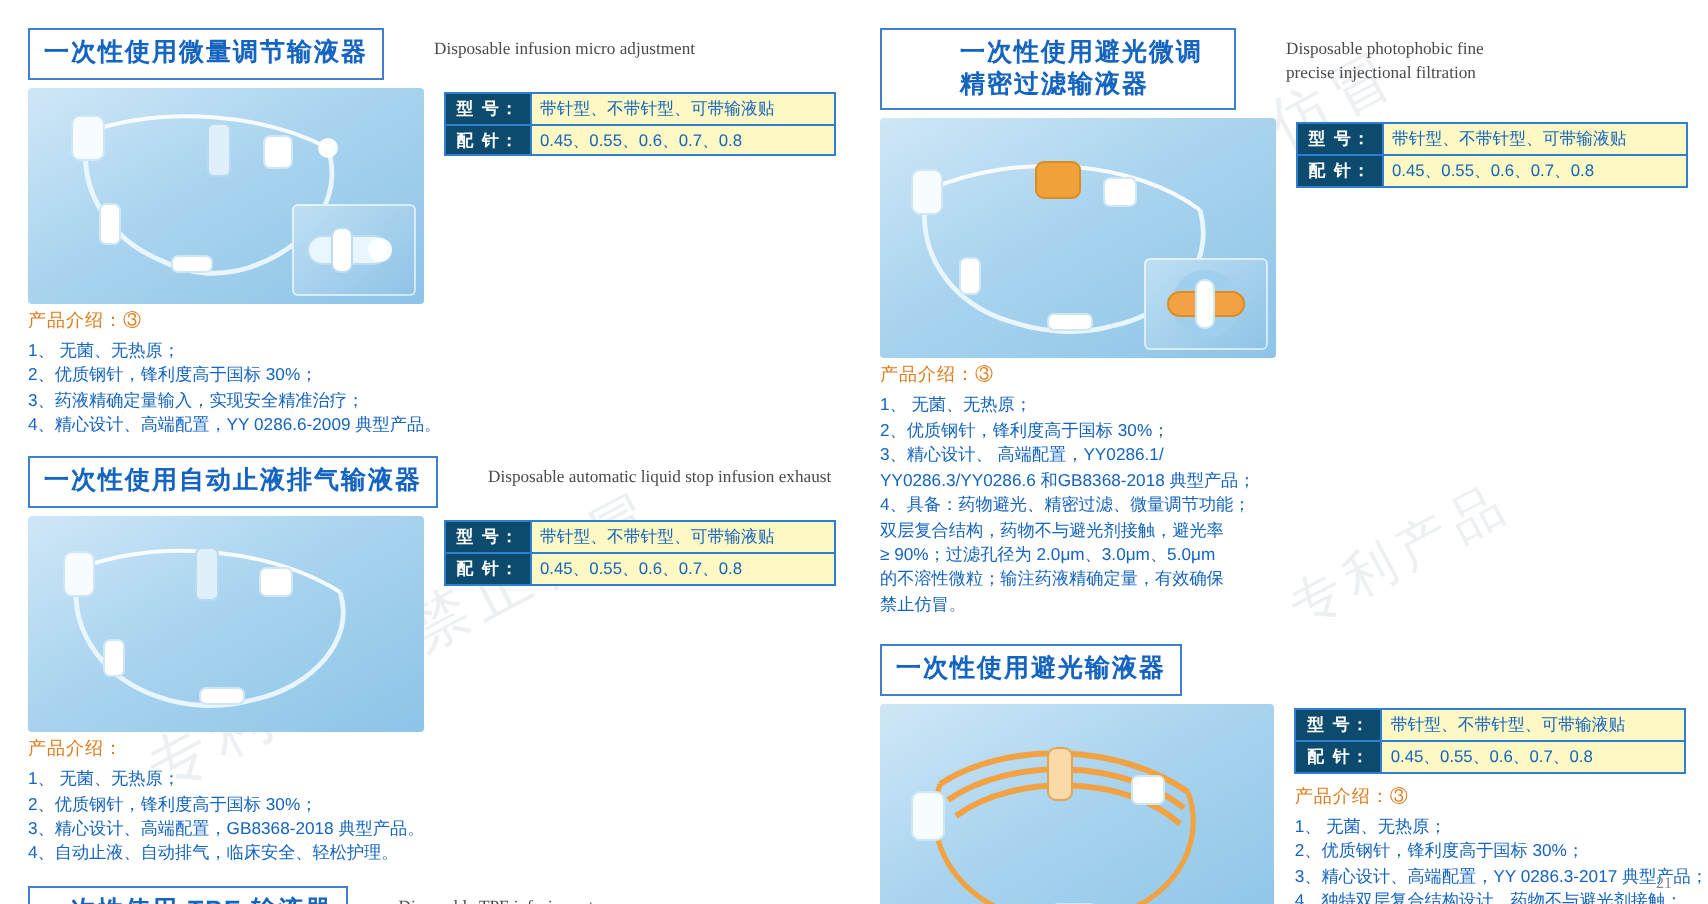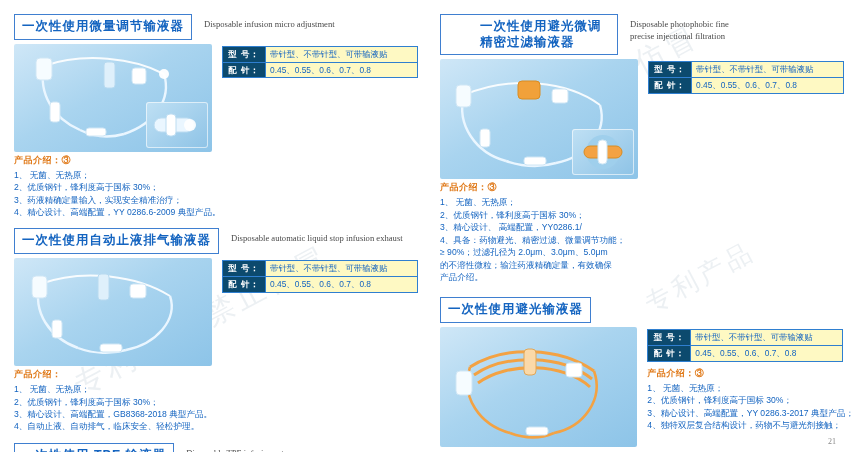--- a/index.html
+++ b/index.html
@@ -48,21 +48,21 @@
 
   .block {
     position: relative;
     margin-bottom: 8px;
   }
 
   
   .title-row {
     display: flex;
     align-items: flex-start;
-    gap: 12px;
+    gap: 25px;
     margin-bottom: 4px;
   }
   .cn-title {
     border: 1px solid #3f7fd0;
     color: #1464c0;
     font-size: 12.5px;
     font-weight: bold;
     padding: 4px 7px 4px 7px;
     line-height: 1.25;
     letter-spacing: 1px;
@@ -122,21 +122,21 @@
     color: #ffffff;
     text-align: center;
     font-weight: bold;
     letter-spacing: 1px;
   }
   .specs td.v { background: #fef9c3; white-space: nowrap; }
 
   .feat-title {
     color: #e07a1a;
     font-size: 9px;
-    font-weight: bold;
+    font-weight: normal;
     margin: 2px 0 2px 0;
     letter-spacing: 0.5px;
   }
   .feat-list {
     color: #1464c0;
     font-size: 8.6px;
     line-height: 1.45;
   }
   .feat-list div { white-space: nowrap; }
 
@@ -316,24 +316,26 @@
             </tr>
           </tbody>
             </table>
         </div>
       </div>
       <div class="feat-title">产品介绍：③</div>
       <div class="feat-list">
         <div>1、 无菌、无热原；</div>
         <div>2、优质钢针，锋利度高于国标 30%；</div>
         <div>3、精心设计、 高端配置，YY0286.1/</div>
+        <div>   YY0286.3/YY0286.6 和GB8368-2018 典型产品；</div>
         <div>4、具备：药物避光、精密过滤、微量调节功能；</div>
+        <div>   双层复合结构，药物不与避光剂接触，避光率</div>
         <div>   ≥ 90%；过滤孔径为 2.0μm、3.0μm、5.0μm</div>
         <div>   的不溶性微粒；输注药液精确定量，有效确保</div>
-        <div>   产品介绍。</div>
+        <div>   禁止仿冒。</div>
       </div>
     </div>
 
     <div class="block" style="margin-top:14px;">
       <div class="title-row">
         <div class="cn-title">一次性使用避光输液器</div>
       </div>
       <div class="row">
         <div class="photo tall">
           <svg width="198" height="120" viewBox="0 0 198 120">

